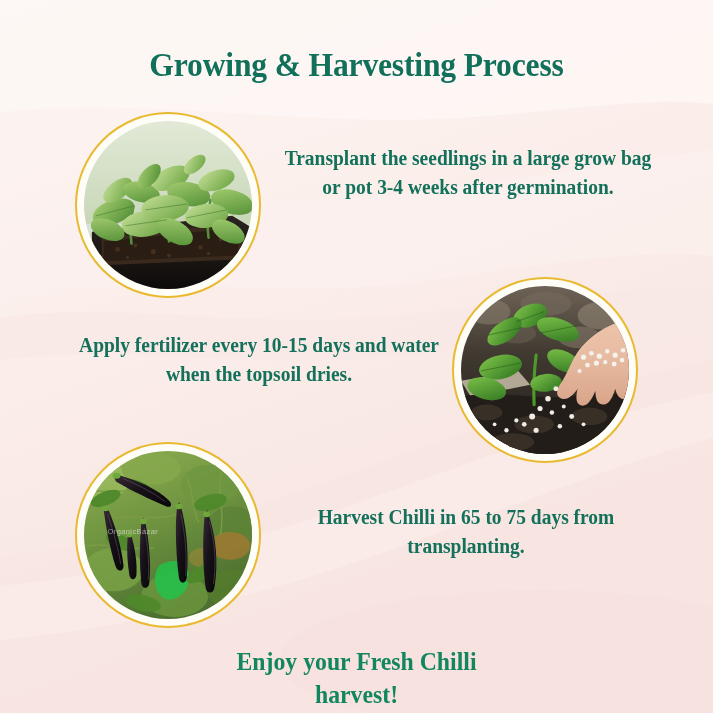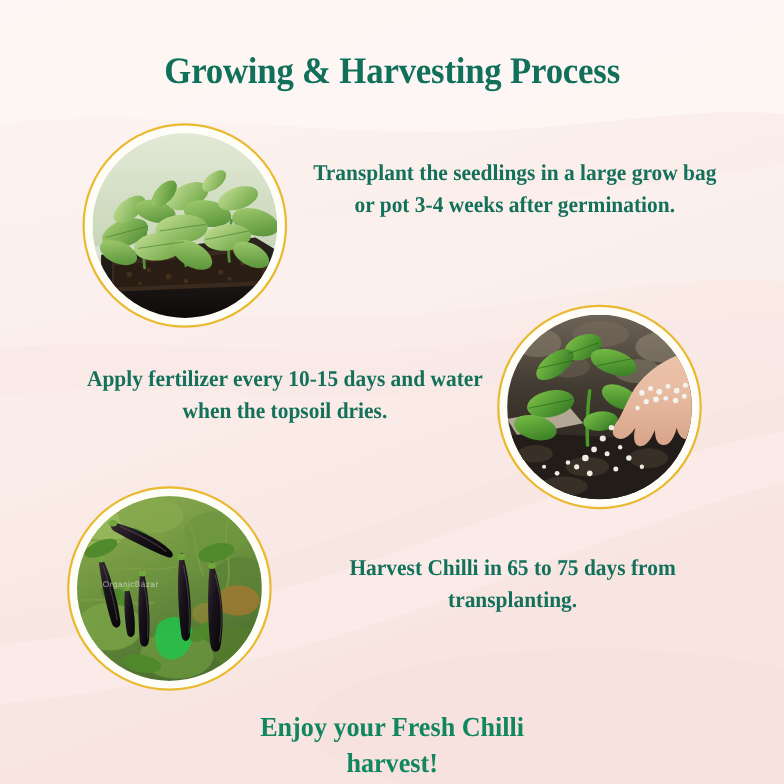--- a/index.html
+++ b/index.html
@@ -49,21 +49,21 @@
   .photo-ring .photo {
     width:100%; height:100%;
     border-radius:50%;
     overflow:hidden;
     position:relative;
   }
   .photo svg { display:block; width:100%; height:100%; }
 
   #ring-1 { left:75px;  top:112px; }
   #ring-2 { left:452px; top:277px; }
-  #ring-3 { left:61px;  top:442px; }
+  #ring-3 { left:75px;  top:442px; }
 
   
   .caption {
     position:absolute;
     text-align:center;
     font-family:"Liberation Serif","DejaVu Serif",serif;
     font-weight:bold;
     font-size:20.5px;
     line-height:1.43;
     color:#13705a;

